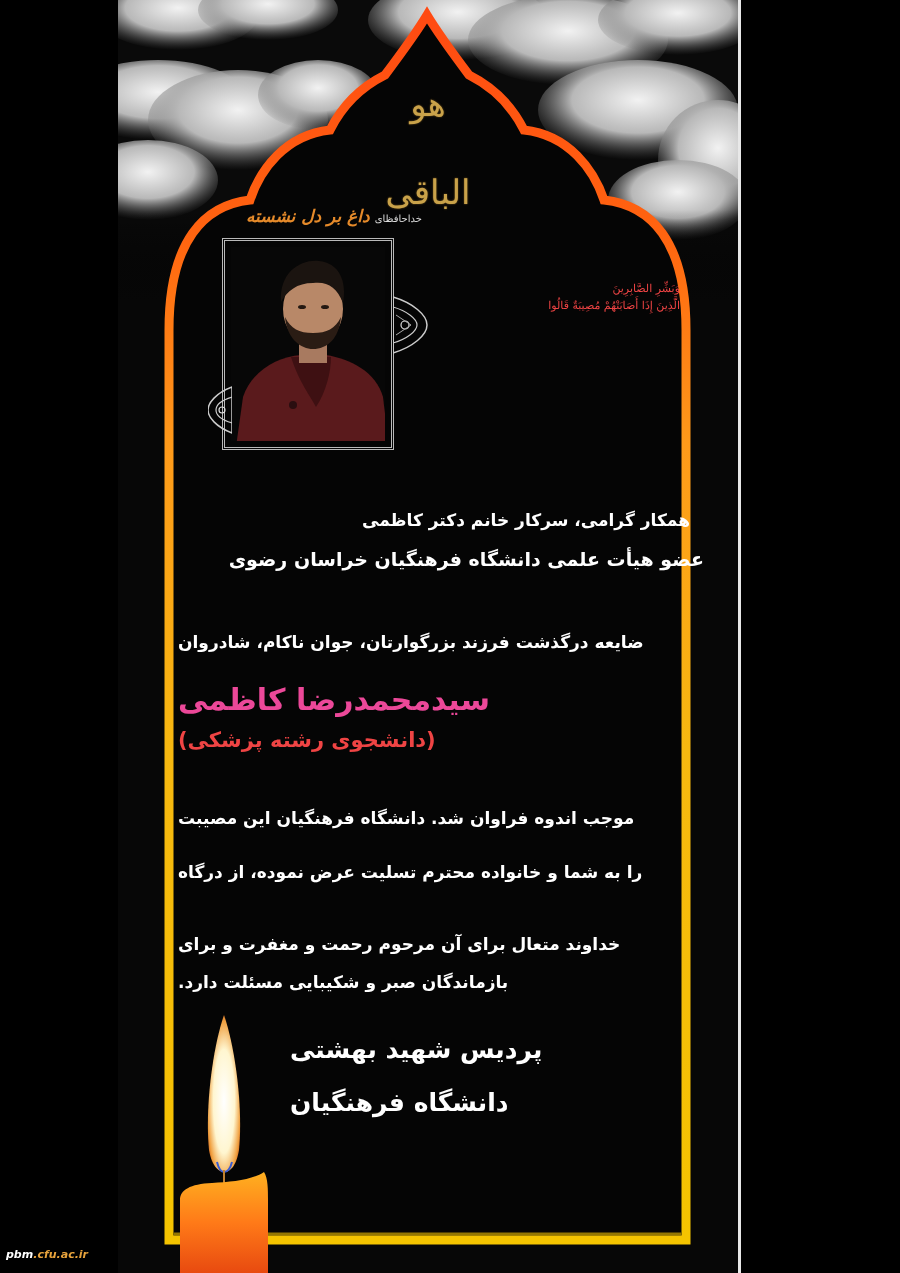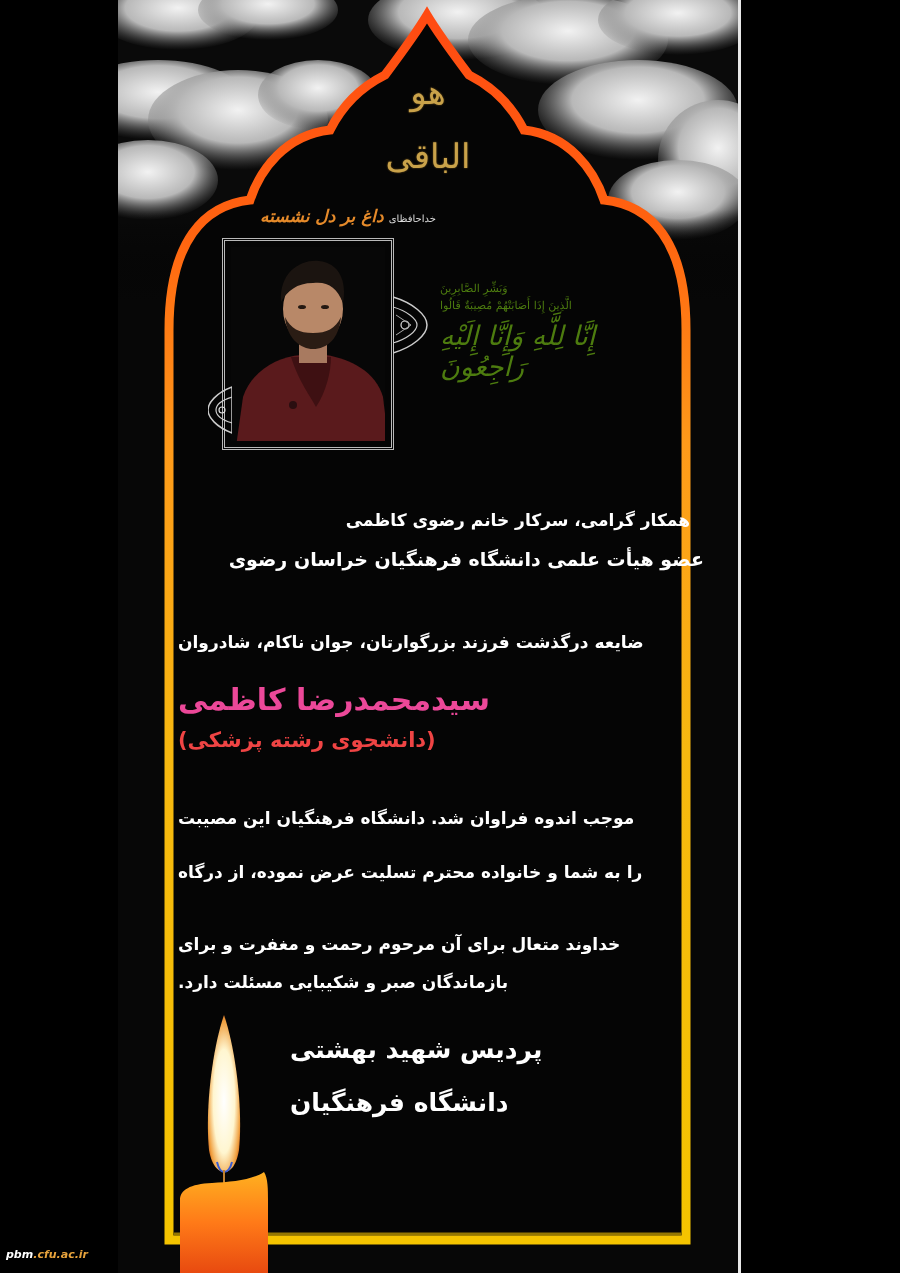--- a/index.html
+++ b/index.html
@@ -4,28 +4,28 @@
 <style>
   html, body { margin:0; padding:0; background:#000; }
   body { width:900px; height:1273px; position:relative; overflow:hidden;
          font-family:"DejaVu Sans", sans-serif; }
   .card { position:absolute; left:118px; top:0; width:620px; height:1273px; background:#070707; overflow:hidden; }
   .clouds { position:absolute; left:0; top:0; width:620px; height:300px; }
   .divider-line { position:absolute; left:738px; top:0; width:3px; height:1273px; background:#e8e8e8; }
   .frame-svg { position:absolute; left:0; top:0; width:900px; height:1273px; }
   .txt { position:absolute; direction:rtl; text-align:left; color:#fff; font-weight:bold; white-space:nowrap; }
   .invocation { position:absolute; left:368px; top:60px; width:120px; height:100px; color:#c9a24a;
-                font-family:"DejaVu Serif", serif; font-size:34px; text-align:center; line-height:64px; direction:rtl;
+                font-family:"DejaVu Serif", serif; font-size:34px; text-align:center; line-height:88px; direction:rtl;
                 text-shadow:0 0 2px #7a5a20; }
-  .photo-caption { position:absolute; left:246px; top:206px; width:190px; direction:rtl; text-align:right; white-space:nowrap; }
+  .photo-caption { position:absolute; left:246px; top:206px; width:190px; direction:rtl; text-align:left; white-space:nowrap; }
   .photo-caption .small { color:#ddd; font-size:10px; font-family:"DejaVu Serif", serif; }
   .photo-caption .big { color:#e58a2a; font-size:17px; font-family:"DejaVu Serif", serif; font-weight:bold; font-style:italic; }
   .photo-frame { position:absolute; left:222px; top:238px; width:172px; height:212px; border:3px double #b9b9b9; box-sizing:border-box; background:#050505; }
   .photo { position:absolute; left:6px; top:6px; right:6px; bottom:6px; overflow:hidden; background:#060606; }
-  .verse { position:absolute; left:440px; top:282px; width:240px; direction:rtl; text-align:left; color:#4d7c0f;
+  .verse { position:absolute; left:440px; top:282px; width:240px; direction:rtl; text-align:right; color:#ef4444;
            font-family:"DejaVu Serif", serif; }
   .verse .l1 { font-size:11px; }
   .verse .l2 { font-size:11px; margin-top:4px; }
   .verse .l3 { font-size:27px; margin-top:8px; font-style:italic; letter-spacing:-1px; }
   .ornament { position:absolute; }
   .watermark { position:absolute; left:6px; top:1248px; font-family:"DejaVu Sans", sans-serif; font-weight:bold; font-style:italic; font-size:11px; }
   .watermark .a { color:#fff;margin-top:28px; }
   .watermark .b { color:#e6a23c; }
 </style>
 </head>
@@ -122,24 +122,23 @@
 </svg>
 <svg class="ornament" style="left:208px; top:385px;" width="24" height="50" viewBox="0 0 24 50">
   <path d="M24,2 C8,8 0,18 0,25 C0,32 8,42 24,48 Z" fill="none" stroke="#ccc" stroke-width="1.5"></path>
   <path d="M24,12 C14,15 8,20 8,25 C8,30 14,35 24,38" fill="none" stroke="#ccc" stroke-width="1.2"></path>
   <circle cx="14" cy="25" r="3" fill="none" stroke="#ddd" stroke-width="1.2"></circle>
 </svg>
 
 <div class="verse">
   <div class="l1">وَبَشِّرِ الصَّابِرِینَ</div>
   <div class="l2">الَّذِینَ إِذَا أَصَابَتْهُمْ مُصِیبَةٌ قَالُوا</div>
-  <div class="l3">إِنَّا لِلَّهِ وَإِنَّا إِلَیْهِ رَاجِعُونَ</div>
 </div>
 
-<div class="txt" style="left:300px; top:510px; width:390px; font-size:17px; text-align:right; right:auto;">همکار گرامی، سرکار خانم رضوی کاظمی</div>
+<div class="txt" style="left:300px; top:510px; width:390px; font-size:17px; text-align:right; right:auto;">همکار گرامی، سرکار خانم دکتر کاظمی</div>
 <div class="txt" style="left:314px; top:548px; width:390px; font-size:19px; text-align:right;">عضو هیأت علمی دانشگاه فرهنگیان خراسان رضوی</div>
 
 <div class="txt" style="left:178px; top:632px; width:500px; font-size:17px;">ضایعه درگذشت فرزند  بزرگوارتان، جوان ناکام، شادروان</div>
 <div class="txt" style="left:178px; top:682px; width:500px; font-size:30px; color:#ec4899;">سیدمحمدرضا کاظمی</div>
 <div class="txt" style="left:178px; top:728px; width:500px; font-size:21px; color:#ef4444;">(دانشجوی رشته پزشکی)</div>
 
 <div class="txt" style="left:178px; top:808px; width:500px; font-size:17px;">موجب اندوه فراوان شد. دانشگاه فرهنگیان این مصیبت</div>
 <div class="txt" style="left:178px; top:862px; width:500px; font-size:17px;">را به شما و خانواده محترم تسلیت عرض نموده، از درگاه</div>
 <div class="txt" style="left:178px; top:918px; width:500px; font-size:17px;margin-top:16px;">خداوند متعال برای آن مرحوم رحمت و مغفرت و برای</div>
 <div class="txt" style="left:178px; top:972px; width:500px; font-size:17px;">بازماندگان صبر و شکیبایی مسئلت دارد.</div>

